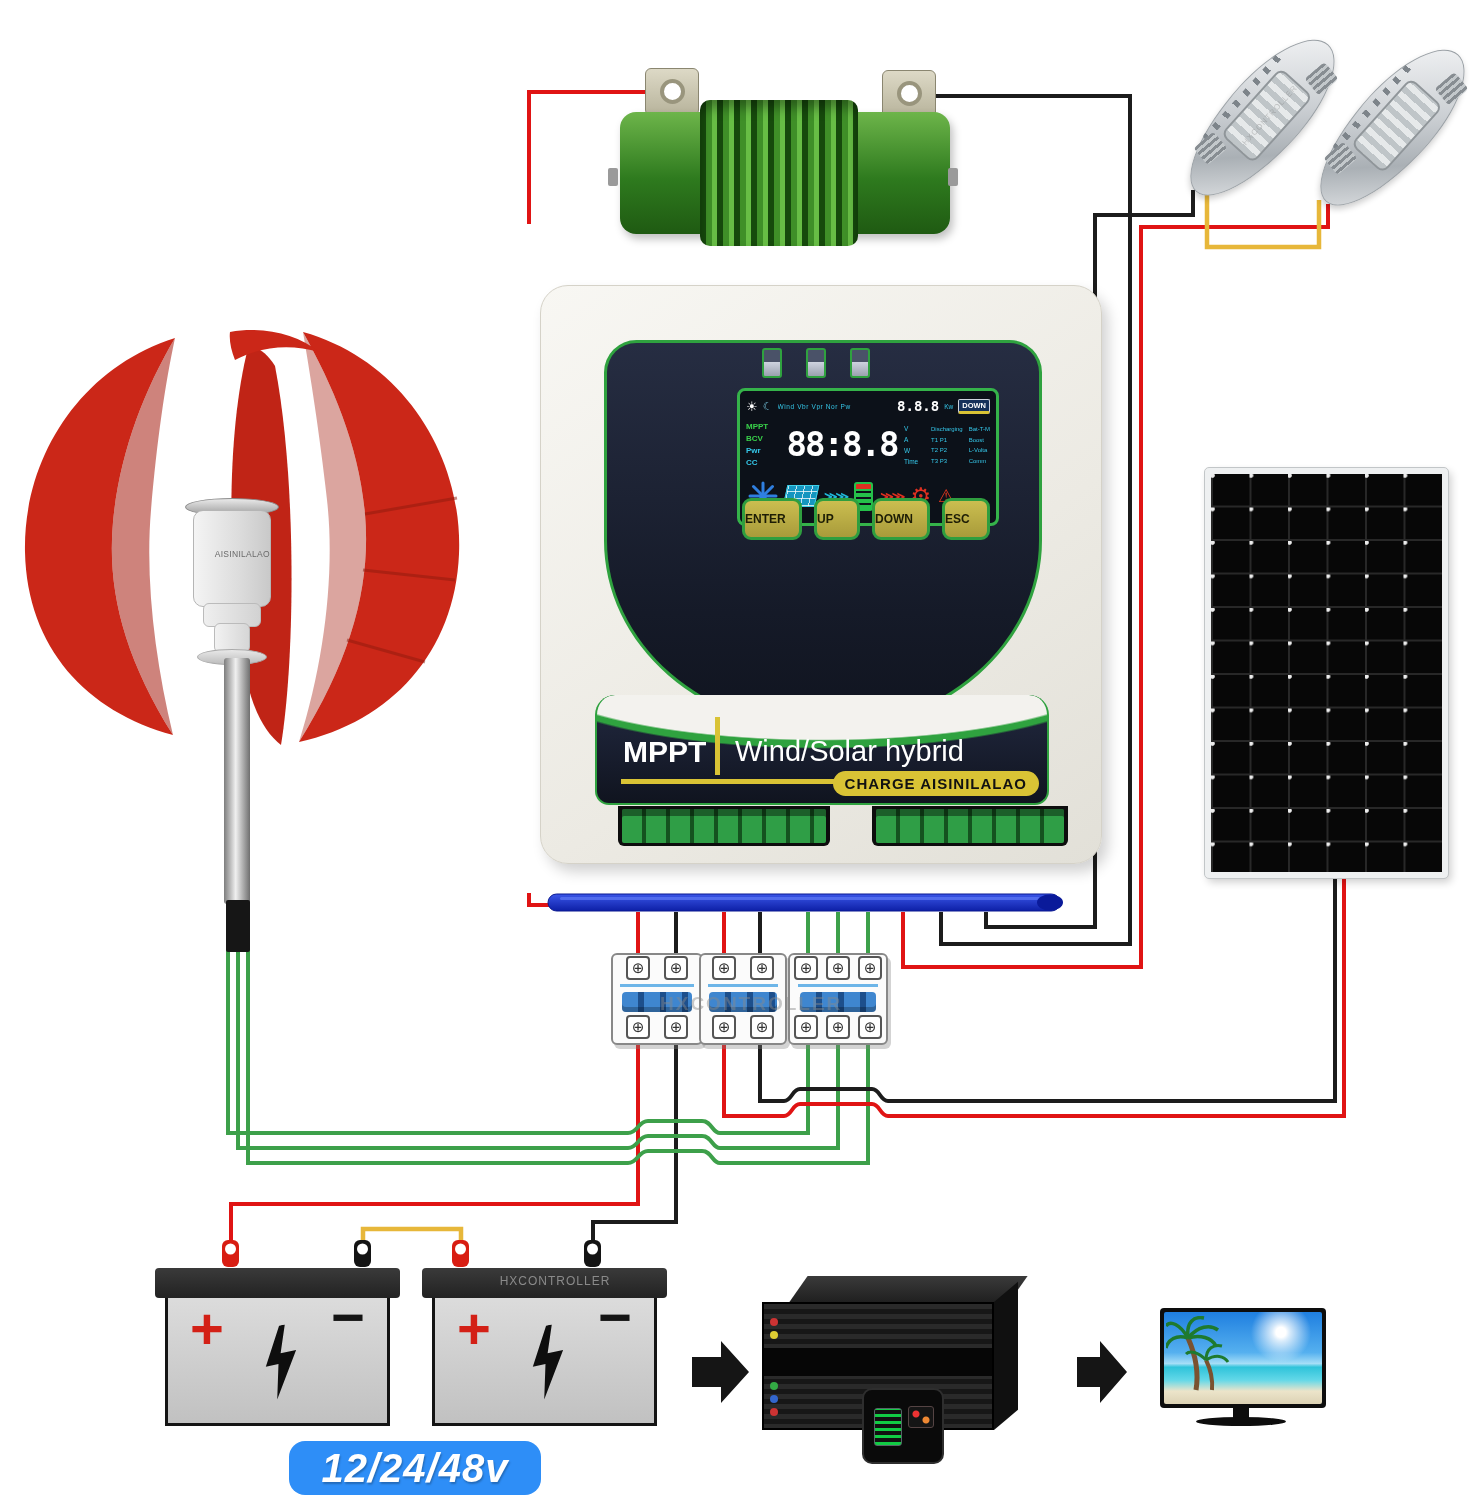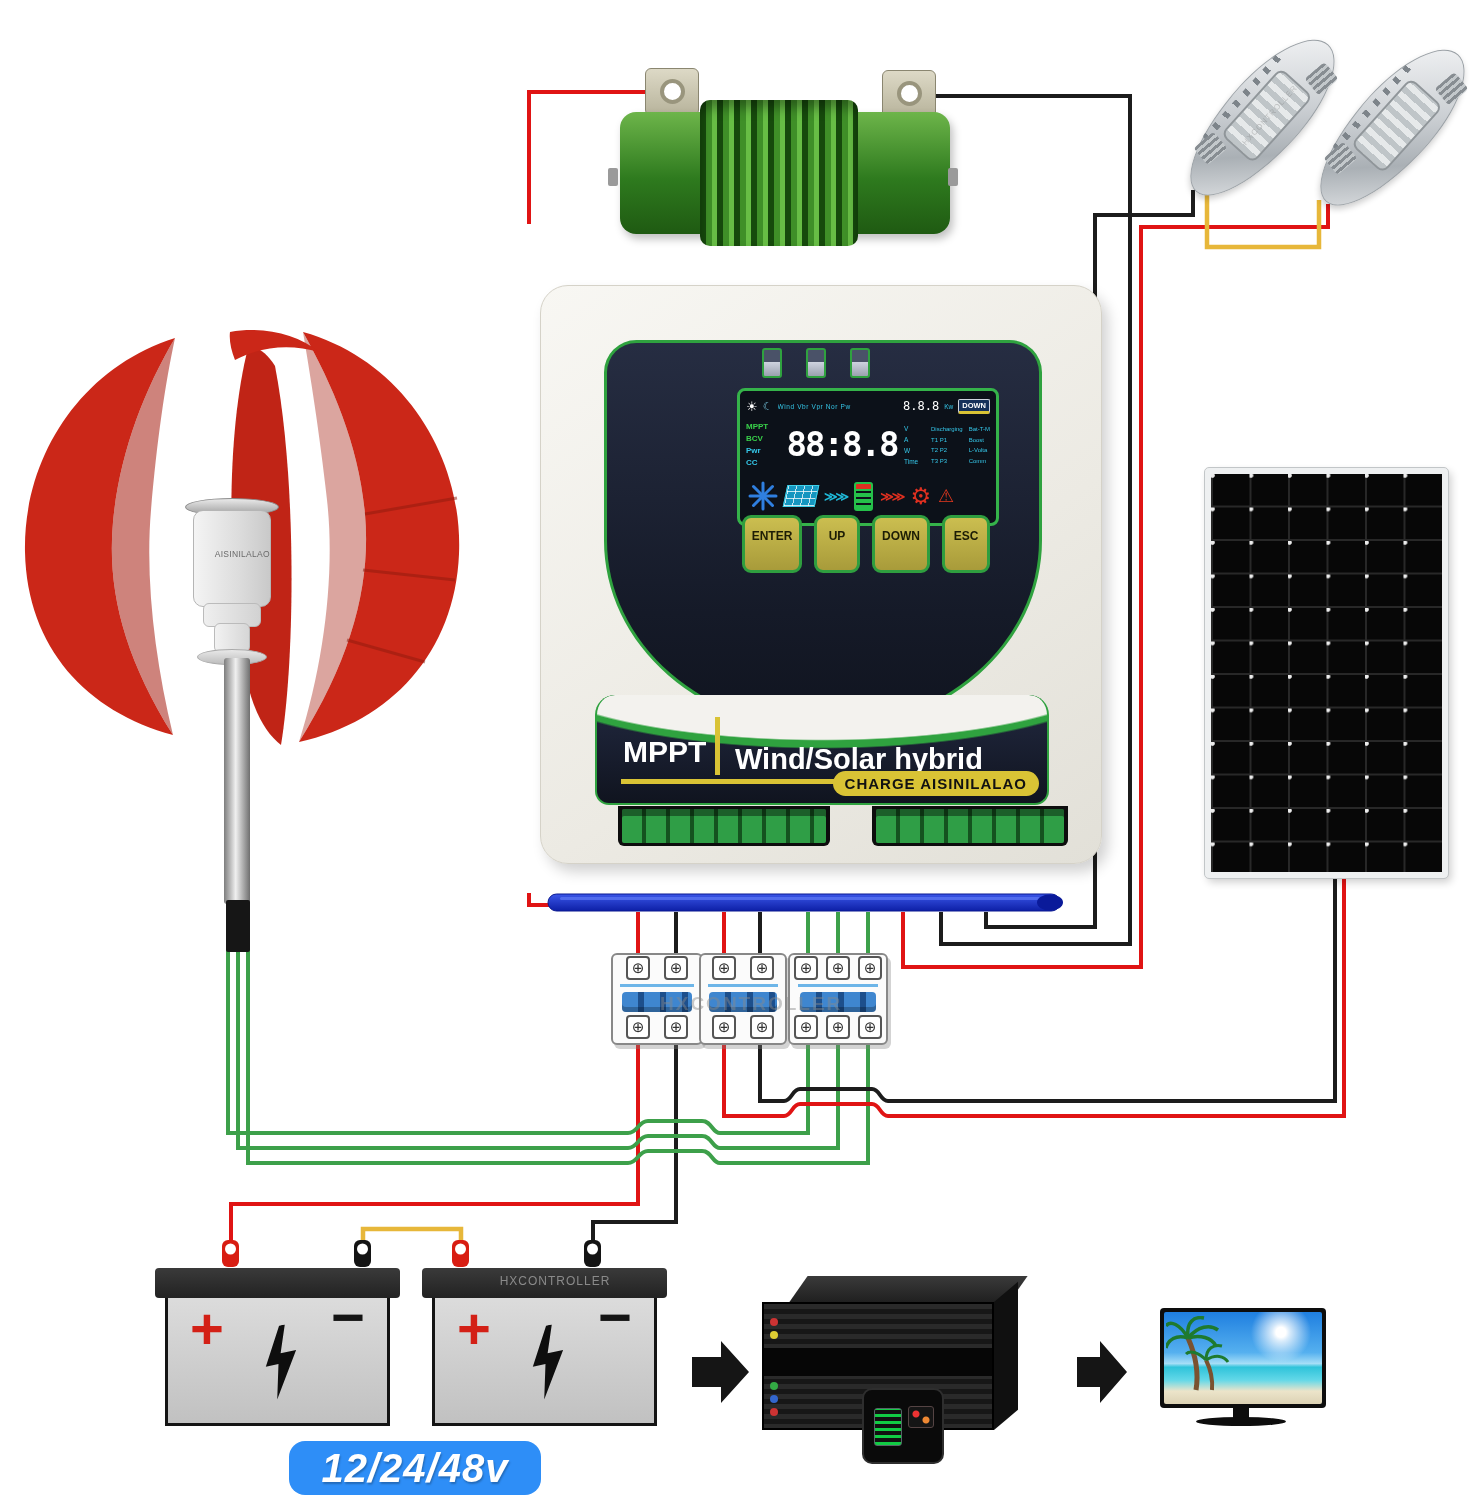--- a/index.html
+++ b/index.html
@@ -13,45 +13,45 @@
 
   
   .ctrl-body{left:540px;top:285px;width:560px;height:577px;background:linear-gradient(145deg,#f8f7f3,#eceae3 60%,#e2e0d8);border:1px solid #d5d2c8;border-radius:28px;box-shadow:6px 8px 14px rgba(0,0,0,.18);}
   .ctrl-panel{left:604px;top:340px;width:432px;height:385px;background:linear-gradient(180deg,#262d42,#151a28 70%,#10141f);border:3px solid var(--trim-green);border-radius:34px 34px 230px 230px / 34px 34px 200px 200px;}
   .ind{position:absolute;top:348px;width:16px;height:26px;border:2px solid var(--trim-green);border-radius:3px;background:linear-gradient(180deg,#4a5268 45%,#cfd4e0 45%,#9aa0ae);}
   .lcd{left:737px;top:388px;width:262px;height:138px;background:#0c1119;border:3px solid #35b34a;border-radius:8px;padding:5px 6px;box-sizing:border-box;}
   .lcd-row1{display:flex;align-items:center;gap:5px;height:20px;}
   .lcd-sun{color:#fff;font-size:13px;}
   .lcd-moon{color:#7fd4ef;font-size:11px;}
   .lcd-stat{flex:1;color:var(--lcd-cyan);font-size:6.5px;letter-spacing:.6px;white-space:nowrap;overflow:hidden;}
-  .lcd-sval{color:#fff;font-family:"DejaVu Sans Mono",monospace;font-size:12px;font-weight:normal;}
+  .lcd-sval{color:#fff;font-family:"DejaVu Sans Mono",monospace;font-size:14px;font-weight:bold;}
   .lcd-sunit{color:var(--lcd-cyan);font-size:6.5px;}
   .lcd-badge{color:#fff;font-size:7.5px;font-weight:bold;border:1px solid #cfd4e0;border-bottom:3px solid var(--label-yellow);padding:1px 3px;border-radius:2px;background:#15305a;}
   .lcd-main{display:flex;height:58px;}
   .lcd-modes{width:34px;display:flex;flex-direction:column;justify-content:center;}
   .lcd-modes span{font-size:8px;font-weight:bold;line-height:1.5;}
   .lcd-modes span:nth-child(1),.lcd-modes span:nth-child(2){color:var(--lcd-green);}
   .lcd-modes span:nth-child(3),.lcd-modes span:nth-child(4){color:var(--lcd-cyan);}
   .lcd-digits{width:124px;color:#fff;font-family:"DejaVu Sans Mono",monospace;font-weight:bold;font-size:34px;letter-spacing:-2px;line-height:56px;text-align:center;}
   .lcd-units{width:22px;display:flex;flex-direction:column;justify-content:center;}
   .lcd-units span{color:var(--lcd-cyan);font-size:6.5px;line-height:1.7;}
   .lcd-rcols{flex:1;display:flex;gap:6px;justify-content:flex-end;}
   .lcd-rcols .col{display:flex;flex-direction:column;justify-content:center;}
   .lcd-rcols span{color:var(--lcd-cyan);font-size:6px;line-height:1.75;white-space:nowrap;}
   .lcd-icons{display:flex;align-items:center;gap:7px;height:44px;padding:0 2px;}
   .ic-panel{width:30px;height:20px;background:#1596c0;border:1px solid #3ed0e8;transform:skewX(-12deg);background-image:repeating-linear-gradient(90deg,rgba(255,255,255,.75) 0 1px,transparent 1px 8px),repeating-linear-gradient(0deg,rgba(255,255,255,.75) 0 1px,transparent 1px 7px);}
   .ic-arrows{font-size:13px;font-weight:bold;letter-spacing:-2px;}
   .ic-batt{width:15px;height:25px;border:2px solid #25c04a;border-radius:3px;background:linear-gradient(#e03020 0 5px,transparent 5px),repeating-linear-gradient(0deg,#25c04a 0 4px,#0c1119 4px 6px);}
   .ic-gear{color:var(--alert-red);font-size:23px;}
   .ic-warn{color:#e8391f;font-size:18px;}
-  .btn{position:absolute;top:498px;height:58px;border:3px solid #2f9e3f;border-radius:9px;background:linear-gradient(180deg,#cbbe50,#a89b3a);color:#1d1d05;font-size:12px;font-weight:bold;text-align:center;line-height:36px;box-sizing:border-box;margin-top:17px;}
+  .btn{position:absolute;top:498px;height:42px;border:3px solid #2f9e3f;border-radius:9px;background:linear-gradient(180deg,#cbbe50,#a89b3a);color:#1d1d05;font-size:12px;font-weight:bold;line-height:36px;box-sizing:border-box;}
   .band{left:595px;top:695px;width:450px;height:108px;border:2px solid var(--trim-green);border-top:none;border-radius:20px 20px 14px 14px;background:radial-gradient(300px 75px at 50% -30px,var(--controller-body) 99%,transparent 101%),radial-gradient(308px 83px at 50% -30px,var(--trim-green) 99%,transparent 101%),linear-gradient(180deg,#222941,#10141f);}
   .band-mppt{position:absolute;left:26px;top:40px;color:#fff;font-size:30px;font-weight:bold;}
   .band-div{position:absolute;left:118px;top:22px;width:5px;height:58px;background:var(--label-yellow);}
-  .band-name{position:absolute;left:138px;top:40px;color:#fff;font-size:29px;font-weight:bold;margin-top:8px;}
+  .band-name{position:absolute;left:138px;top:40px;color:#fff;font-size:29px;font-weight:normal;}
   .band-line{position:absolute;left:24px;top:84px;width:348px;height:5px;background:var(--label-yellow);}
   .band-pill{position:absolute;right:8px;top:76px;background:var(--label-yellow);color:#111;font-size:15px;font-weight:bold;padding:4px 12px;border-radius:14px;letter-spacing:1px;}
   .tstrip{position:absolute;top:806px;height:40px;background:#0d0d0d;padding:3px 4px;border-radius:0 0 6px 6px;box-sizing:border-box;}
   .tinner{height:100%;background:repeating-linear-gradient(90deg,#2f9e46 0 20px,#14531f 20px 24px);border-radius:2px;box-shadow:inset 0 7px 0 rgba(0,0,0,.4);}
 
   
   .res-body{left:620px;top:112px;width:330px;height:122px;border-radius:16px;background:linear-gradient(180deg,#6db54a,#2e7a1e 55%,#1f5a12);box-shadow:3px 5px 8px rgba(0,0,0,.25);}
   .res-ribs{left:700px;top:100px;width:158px;height:146px;border-radius:10px;background:repeating-linear-gradient(90deg,#164a0c 0 6px,#3f8f28 6px 12px,#67bd45 12px 17px);box-shadow:inset 0 8px 12px rgba(0,0,0,.35);}
   .tab{position:absolute;width:52px;height:46px;background:linear-gradient(180deg,#ddd9c6,#b7b39b);border:1px solid #8a8670;border-radius:6px;}
   .tab i{position:absolute;left:14px;top:10px;width:17px;height:17px;background:#fff;border:4px solid #99957d;border-radius:50%;}

